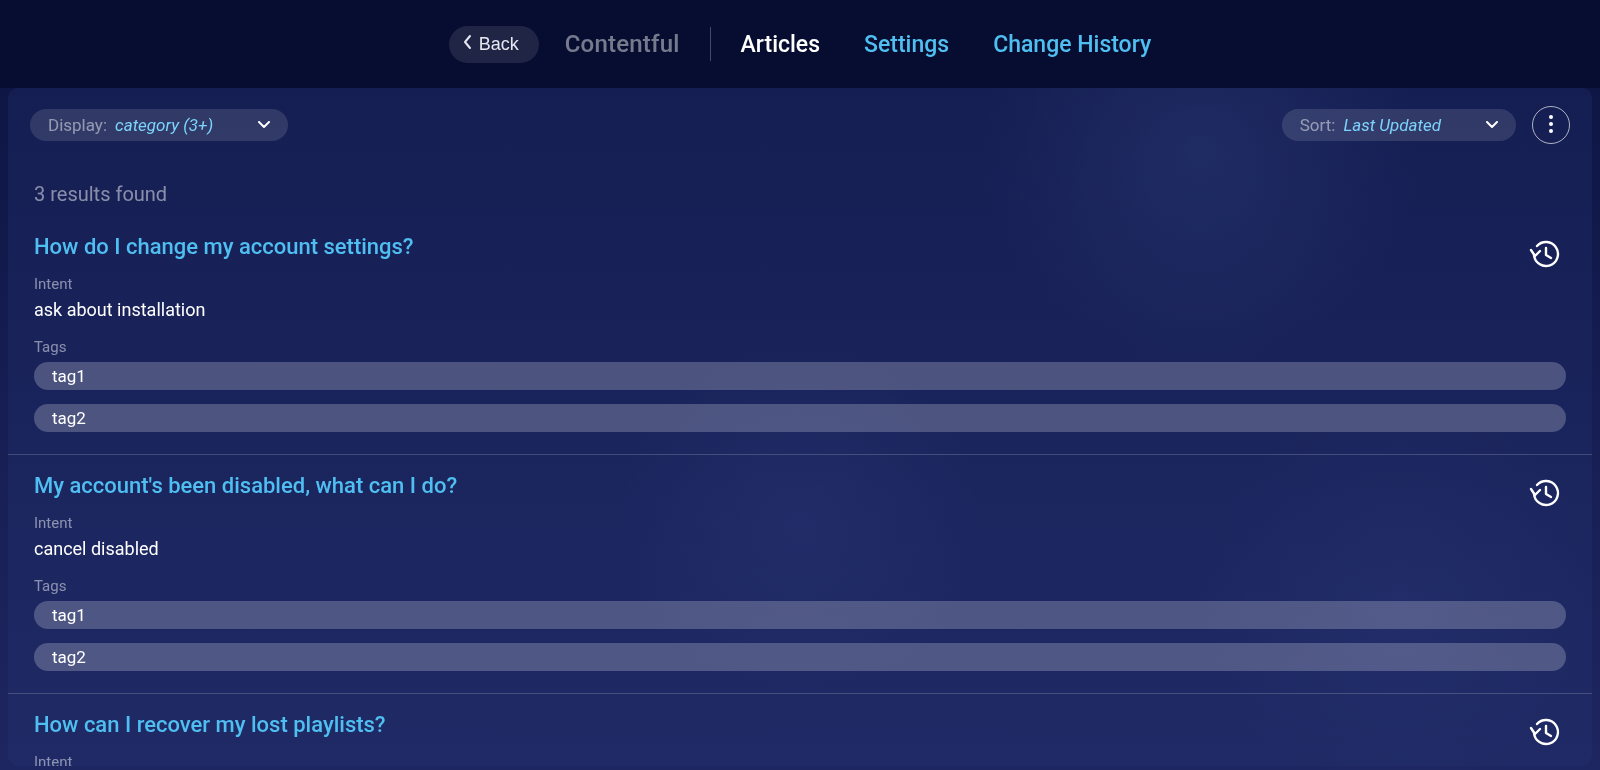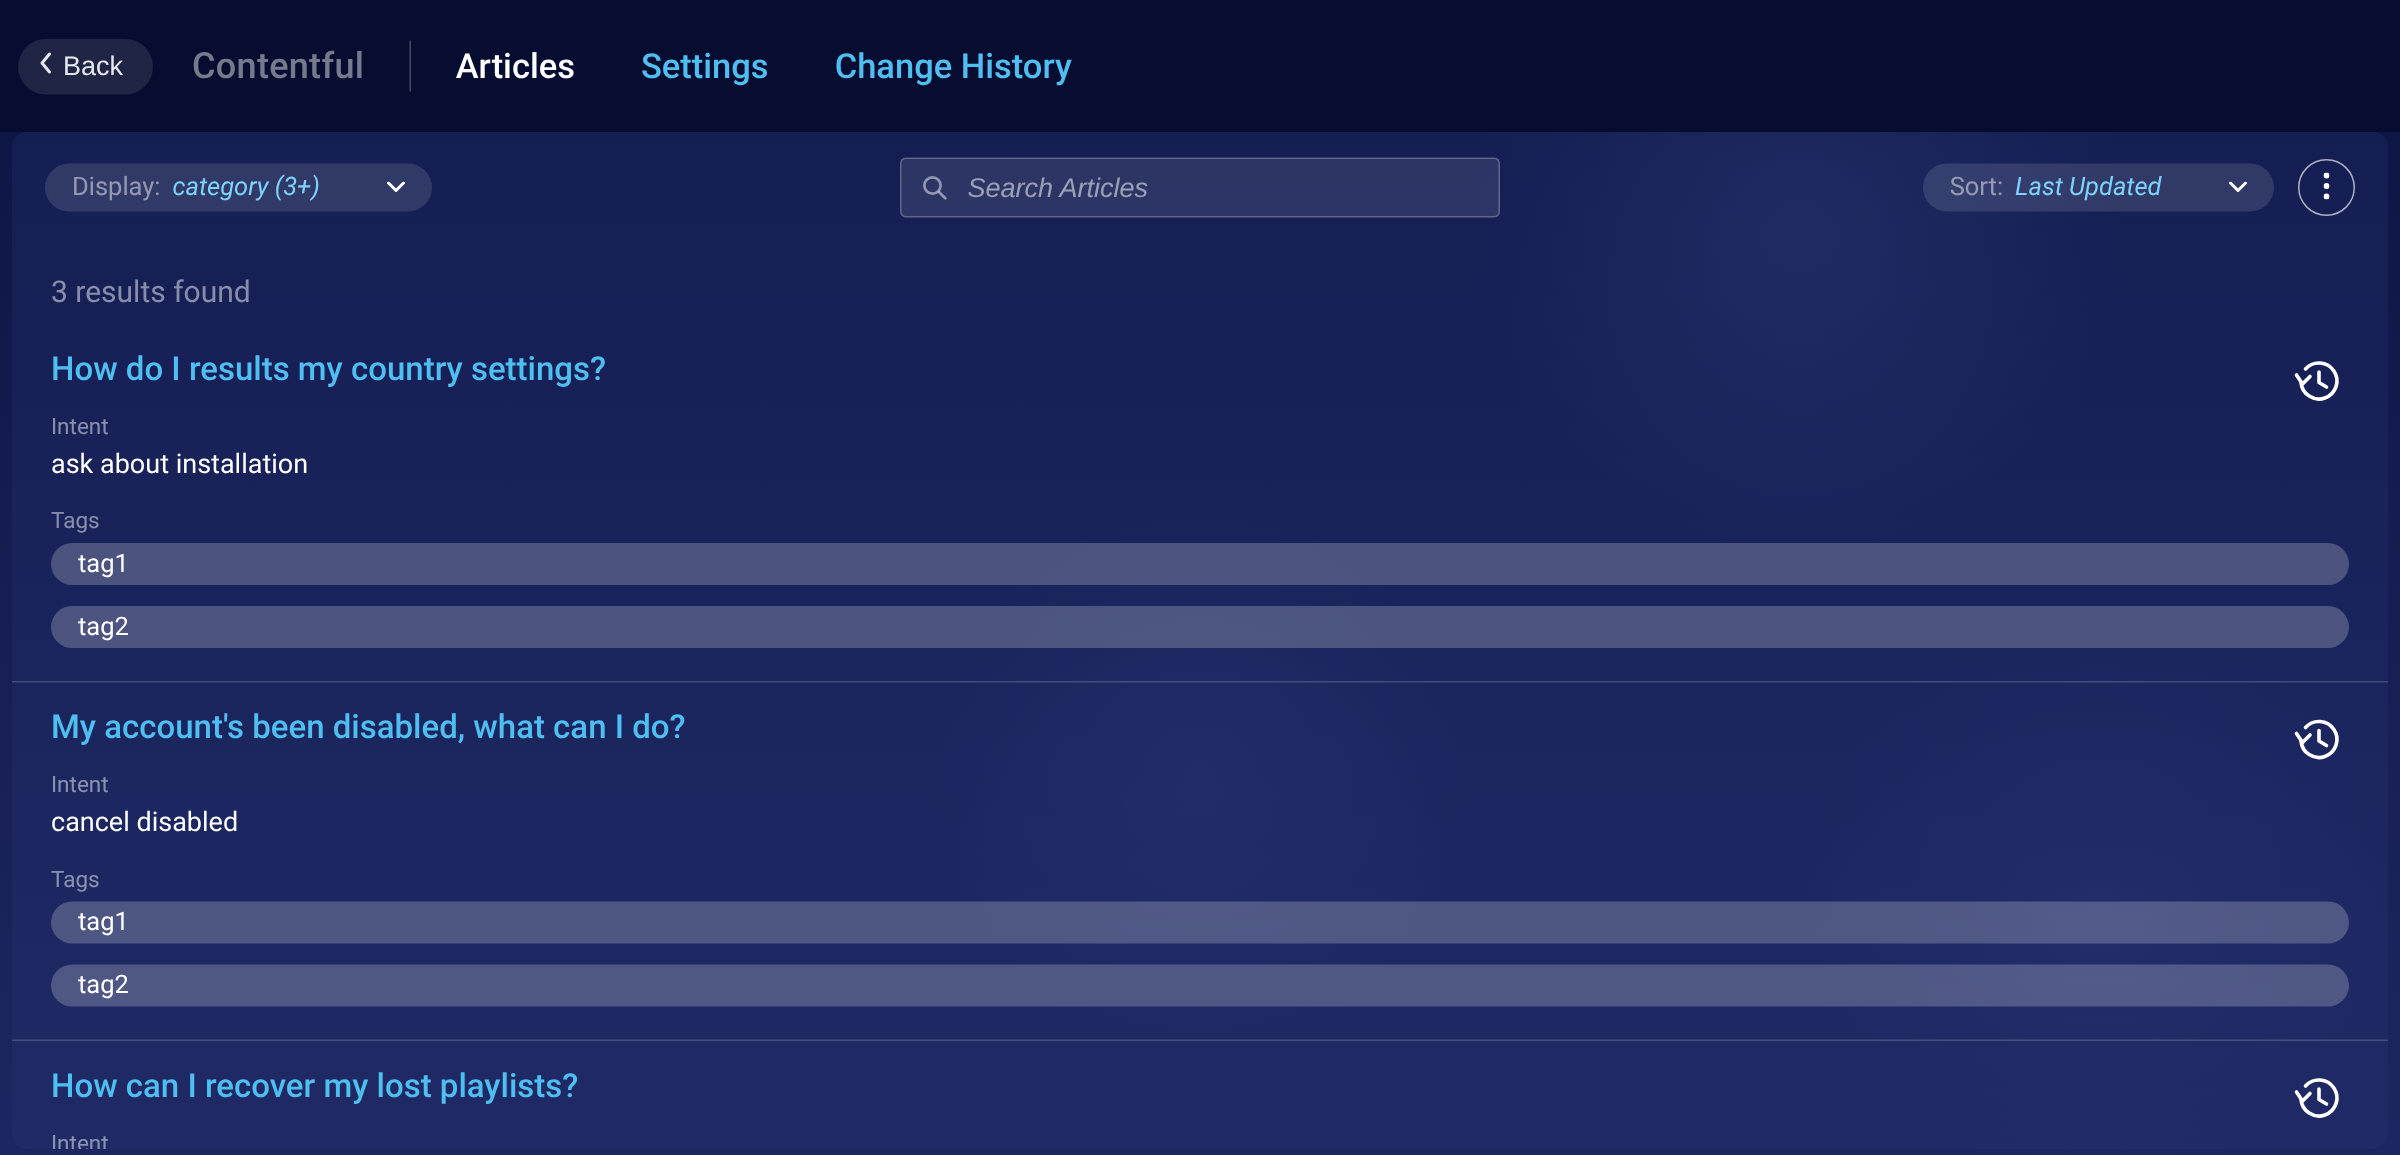--- a/index.html
+++ b/index.html
@@ -24,20 +24,21 @@
 
   
   .topbar {
     position: relative;
     z-index: 2;
     height: 88px;
     display: flex;
     align-items: center;
     padding: 0 12px;
     background: #070d30;
+    justify-content: center;
   }
   .back-btn {
     display: inline-flex;
     align-items: center;
     gap: 6px;
     background: rgba(255,255,255,0.10);
     border: none;
     color: #e6e8f0;
     font-size: 18px;
     font-weight: 500;
@@ -219,29 +220,20 @@
     <div class="pill">
       <span class="label-dim">Display:</span>
       <span class="value">category (3+)</span>
       <span class="chev">
         <svg viewBox="0 0 12 8">
             <path d="M1 1 L6 6 L11 1" stroke="#ffffff" stroke-width="2" fill="none" stroke-linecap="round" stroke-linejoin="round"></path>
           </svg>
       </span>
     </div>
 
-    <div class="search-wrap">
-      <span class="search-icon">
-        <svg viewBox="0 0 20 20" fill="none">
-            <circle cx="8.5" cy="8.5" r="6" stroke="currentColor" stroke-width="2"></circle>
-            <line x1="13.5" y1="13.5" x2="18" y2="18" stroke="currentColor" stroke-width="2" stroke-linecap="round"></line>
-          </svg>
-      </span>
-      <input class="search" type="text" placeholder="Search Articles" style="">
-    </div>
 
     <div class="toolbar-right">
       <div class="pill">
         <span class="label-dim">Sort:</span>
         <span class="value">Last Updated</span>
         <span class="chev-small">
           <svg viewBox="0 0 12 8">
               <path d="M1 1 L6 6 L11 1" stroke="#ffffff" stroke-width="2" fill="none" stroke-linecap="round" stroke-linejoin="round"></path>
             </svg>
         </span>
@@ -254,21 +246,21 @@
               <circle cx="2" cy="16" r="2" fill="#ffffff"></circle>
             </svg>
         </span>
       </button>
     </div>
   </div>
 
   <div class="results-meta">3 results found</div>
 
   <div class="article">
-    <a class="article-title">How do I results my country settings?</a>
+    <a class="article-title">How do I change my account settings?</a>
     <button class="history-btn">
       <span>
         <svg viewBox="0 0 34 30" fill="none">
           <path d="M6 16 A12 12 0 1 0 9 7" stroke="#ffffff" stroke-width="2.4" stroke-linecap="round"></path>
           <path d="M3 11 L7 17 L12 12" stroke="#ffffff" stroke-width="2.4" stroke-linecap="round" stroke-linejoin="round" fill="none"></path>
           <path d="M18 9 V16 L23 19" stroke="#ffffff" stroke-width="2.4" stroke-linecap="round" stroke-linejoin="round"></path>
         </svg>
       </span>
     </button>
     <div class="field-label">Intent</div>

